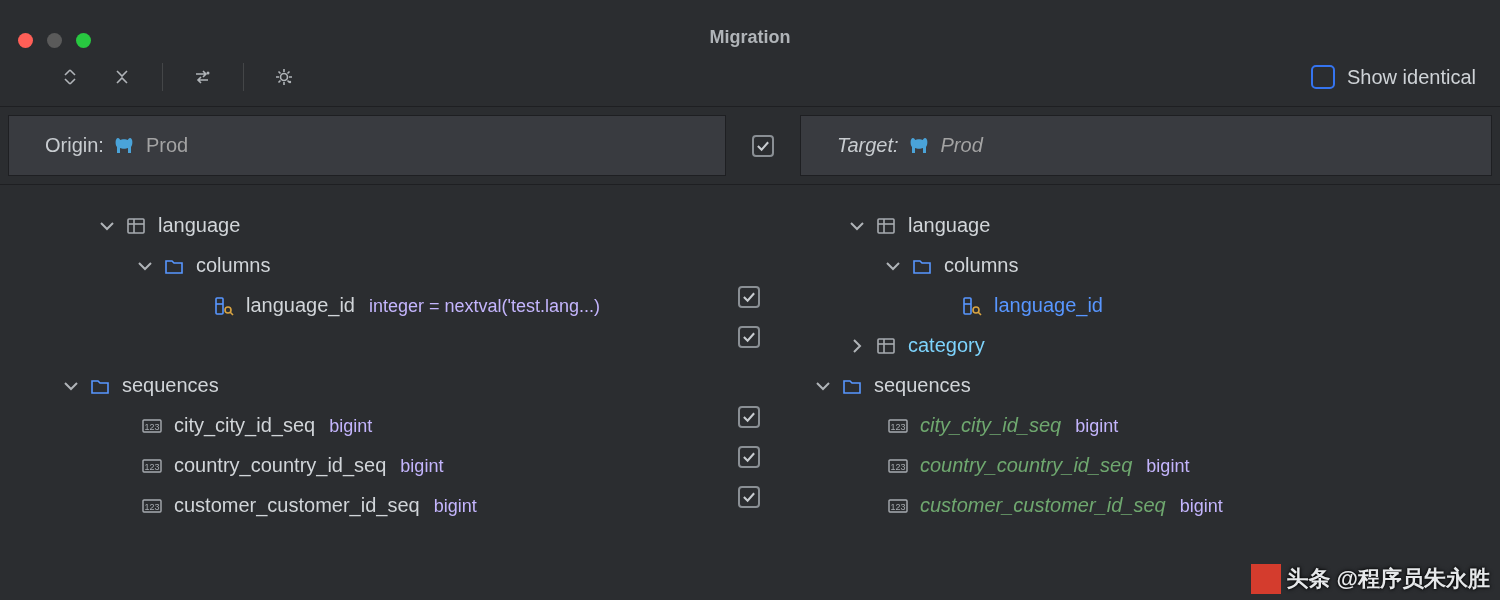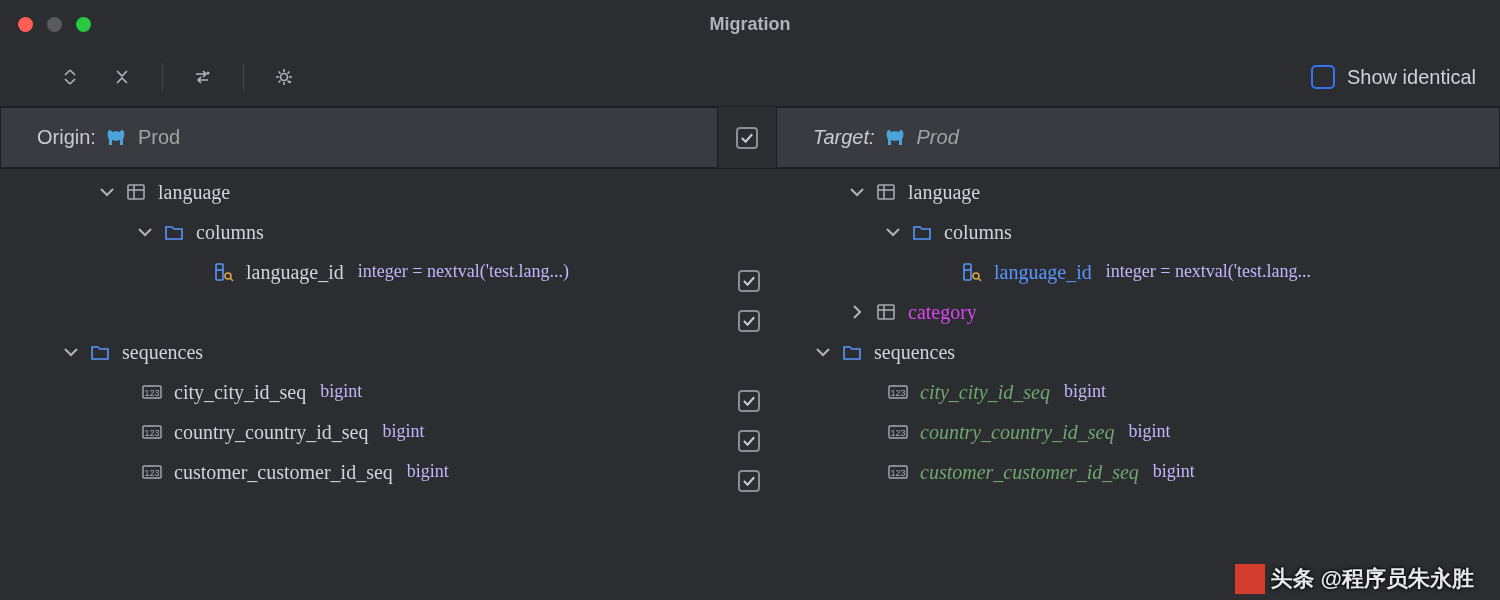--- a/index.html
+++ b/index.html
@@ -10,21 +10,21 @@
     font-size: 18px;
     width: 1500px;
     height: 600px;
     overflow: hidden;
     position: relative;
   }
   .titlebar {
     height: 48px;
     background: #2b2d30;
     display: flex;
-    align-items: center;
+    align-items: flex-end;
     position: relative;
   }
   .traffic-lights {
     display: flex;
     gap: 14px;
     padding-left: 18px;
   }
   .tl { width: 15px; height: 15px; border-radius: 50%; }
   .tl.red { background: #ff5f57; }
   .tl.yellow { background: #5a5a5a; }
@@ -76,21 +76,21 @@
     border-bottom: 1px solid #1e1f22;
     background: #2b2d30;
   }
   .header-left, .header-right {
     display: flex;
     align-items: center;
     gap: 10px;
     padding: 18px 24px 18px 36px;
     background: #393b40;
     border: 1px solid #1e1f22;
-    margin: 0;
+    margin: 8px;
   }
   .header-left { width: 718px; }
   .center-col {
     width: 58px;
     display: flex;
     align-items: center;
     justify-content: center;
     margin: 2px 0;
   }
   .header-right { flex: 1; font-style: italic; }
@@ -108,24 +108,23 @@
     display: flex;
     flex-direction: column;
     align-items: center;
     padding-top: 12px;
   }
   .col-right { flex: 1; padding: 12px 0 0 0; }
 
   .row {
     height: 40px;
     display: flex;
-    align-items: flex-start;
+    align-items: flex-end;
     white-space: nowrap;
     overflow: hidden;
-    font-family: Liberation Serif, serif;
   }
   .ind { display: inline-block; }
   .ind0 { width: 96px; }
   .ind1 { width: 134px; }
   .ind2 { width: 172px; }
   .ind2s { width: 140px; } 
   .indR0 { width: 68px; }
   .indR1 { width: 104px; }
   .indR2 { width: 142px; }
   .indR2s { width: 108px; }
@@ -139,40 +138,40 @@
     flex-shrink: 0;
   }
   .iconbox {
     width: 24px; height: 22px;
     display: inline-flex; align-items: center; justify-content: center;
     margin-right: 10px;
     flex-shrink: 0;
   }
   .label { color: #d1d5d9; font-size: 20px; }
   .label.blue { color: #5896ff; }
-  .label.red { color: #d946ef; }
+  .label.red { color: #7dd3fc; }
   .label.green-italic { color: #6fa86f; font-style: italic; }
   .detail { color: #c4b5fd; font-size: 18px; margin-left: 14px; }
 
   .checkbox-checked {
     width: 22px; height: 22px;
     border: 2px solid #8a8f94;
     border-radius: 4px;
     display: flex;
     align-items: center;
     justify-content: center;
     cursor: pointer;
   }
   .checkbox-checked svg { width: 14px; height: 14px; }
 
   .center-row { height: 40px; display:flex; align-items:center; justify-content:center; }
 
   .watermark {
     position: absolute;
-    right: 26px;
+    right: 10px;
     bottom: 6px;
     color: #e6e8ea;
     font-weight: 600;
     font-size: 22px;
     text-shadow: 0 0 4px #000, 0 0 2px #000;
     display: flex;
     align-items: center;
     gap: 6px;
   }
   .watermark-logo {
@@ -464,21 +463,20 @@
     </div>
     <div class="row">
       <span class="ind indR2"></span>
       <span style="width:40px" class="ind"></span>
       <span class="iconbox">
           <svg width="20" height="20" viewBox="0 0 20 20">
             <use href="#column-key-icon"></use>
           </svg>
         </span>
       <span class="label blue">language_id</span>
-      <span class="detail">integer = nextval('test.lang...</span>
     </div>
     <div class="row">
       <span class="ind indR0"></span>
       <span class="chev">
           <svg width="18" height="18" viewBox="0 0 18 18">
             <use href="#chev-right"></use>
           </svg>
         </span>
       <span class="iconbox">
           <svg width="20" height="20" viewBox="0 0 20 20">

